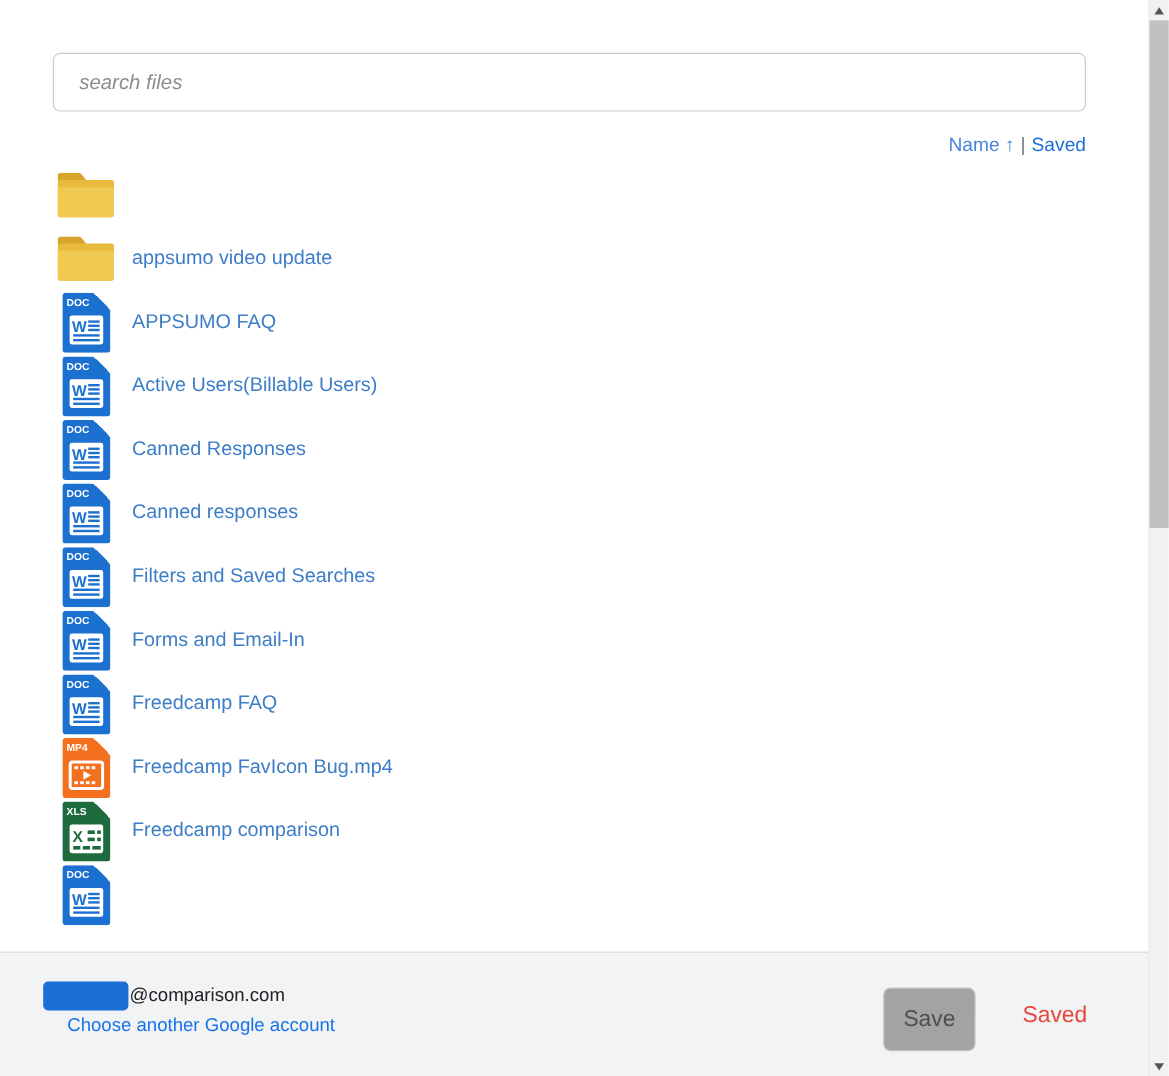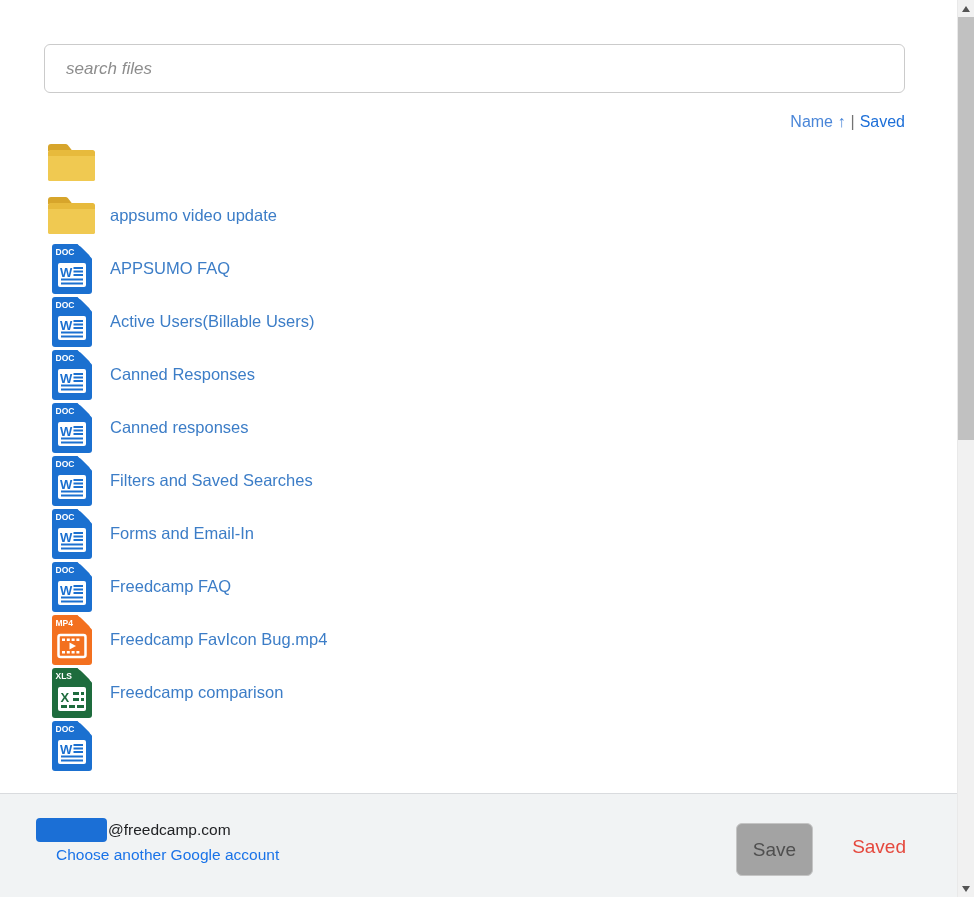--- a/index.html
+++ b/index.html
@@ -327,21 +327,21 @@
       </g>
     </svg>
       </span>
       <span class="file-name"></span>
     </div>
   </div>
 
 <div class="footer">
   <div class="account-line">
     <span class="redacted"></span>
-    <span class="email-domain">@freedcamp.com</span>
+    <span class="email-domain">@comparison.com</span>
   </div>
   <a class="switch-link">Choose another Google account</a>
   <button class="save-btn">Save</button>
   <a class="cancel-link">Saved</a>
 </div>
 
 <div class="scrollbar">
   <div class="scroll-btn up">
       <span class="tri-up"></span>
     </div>

